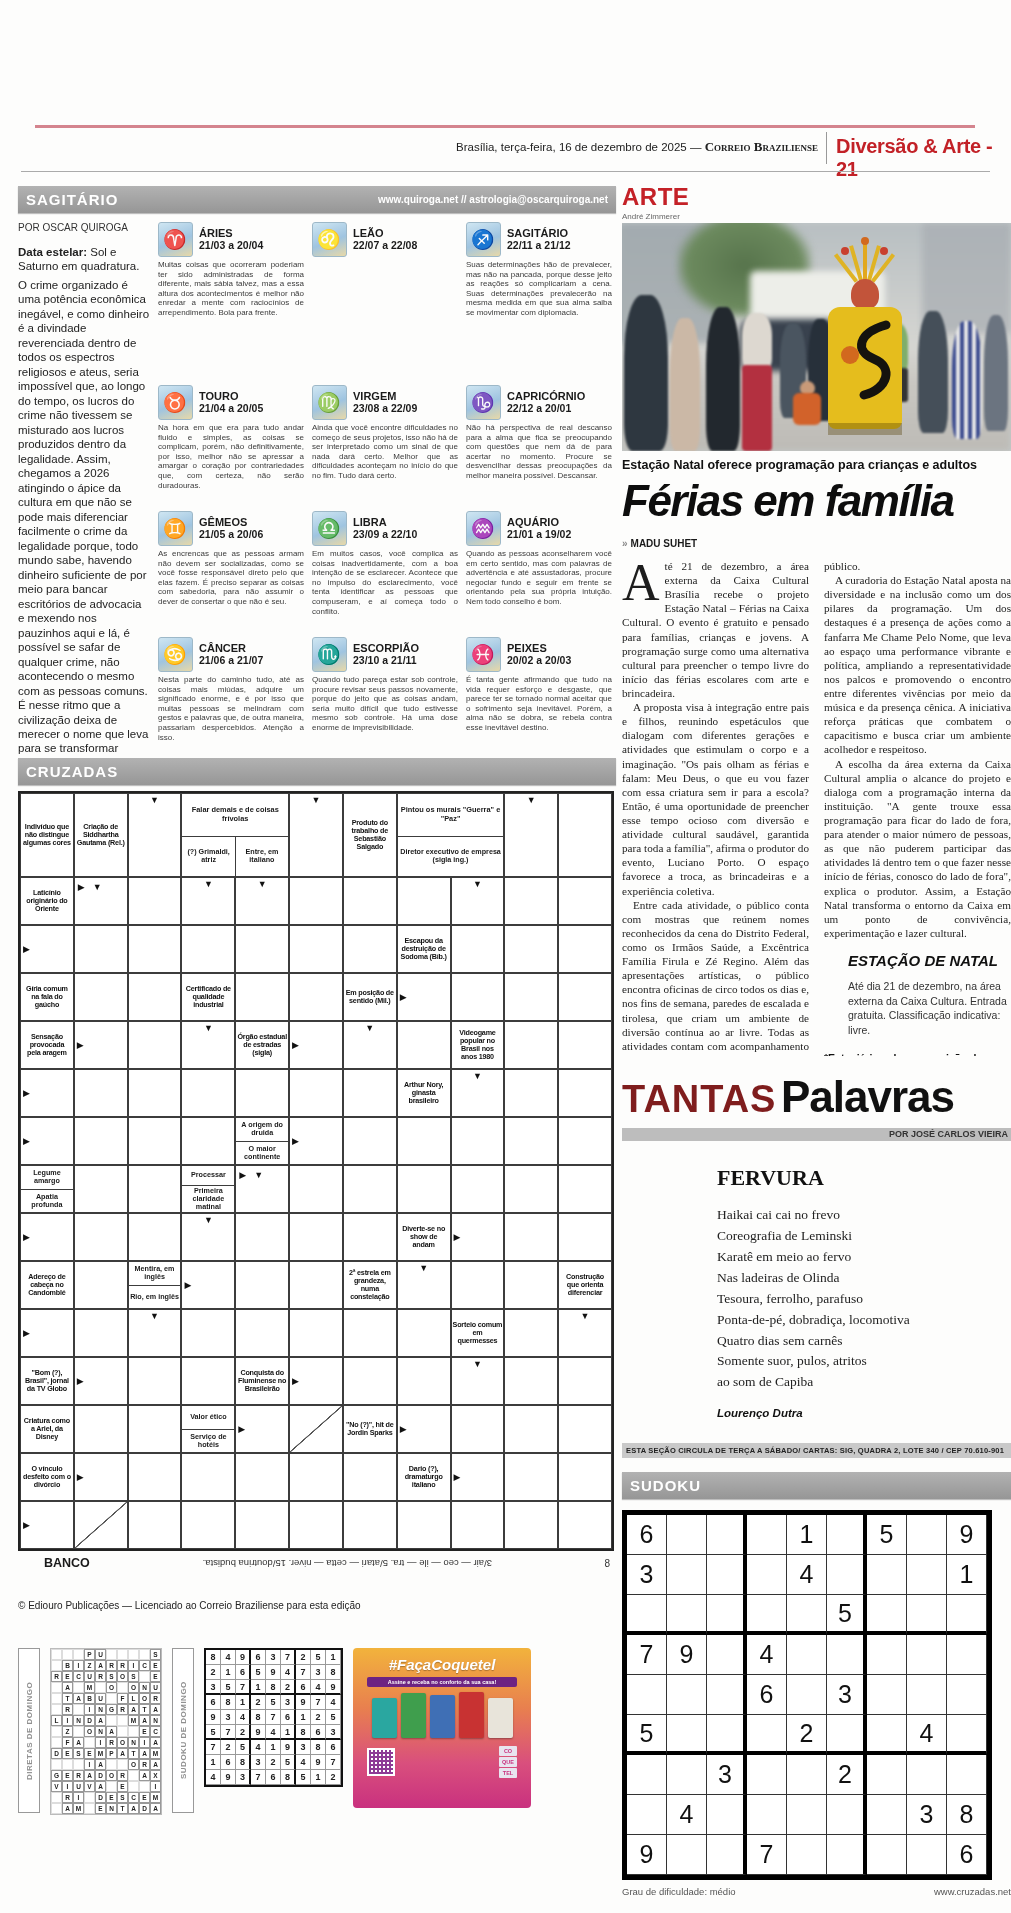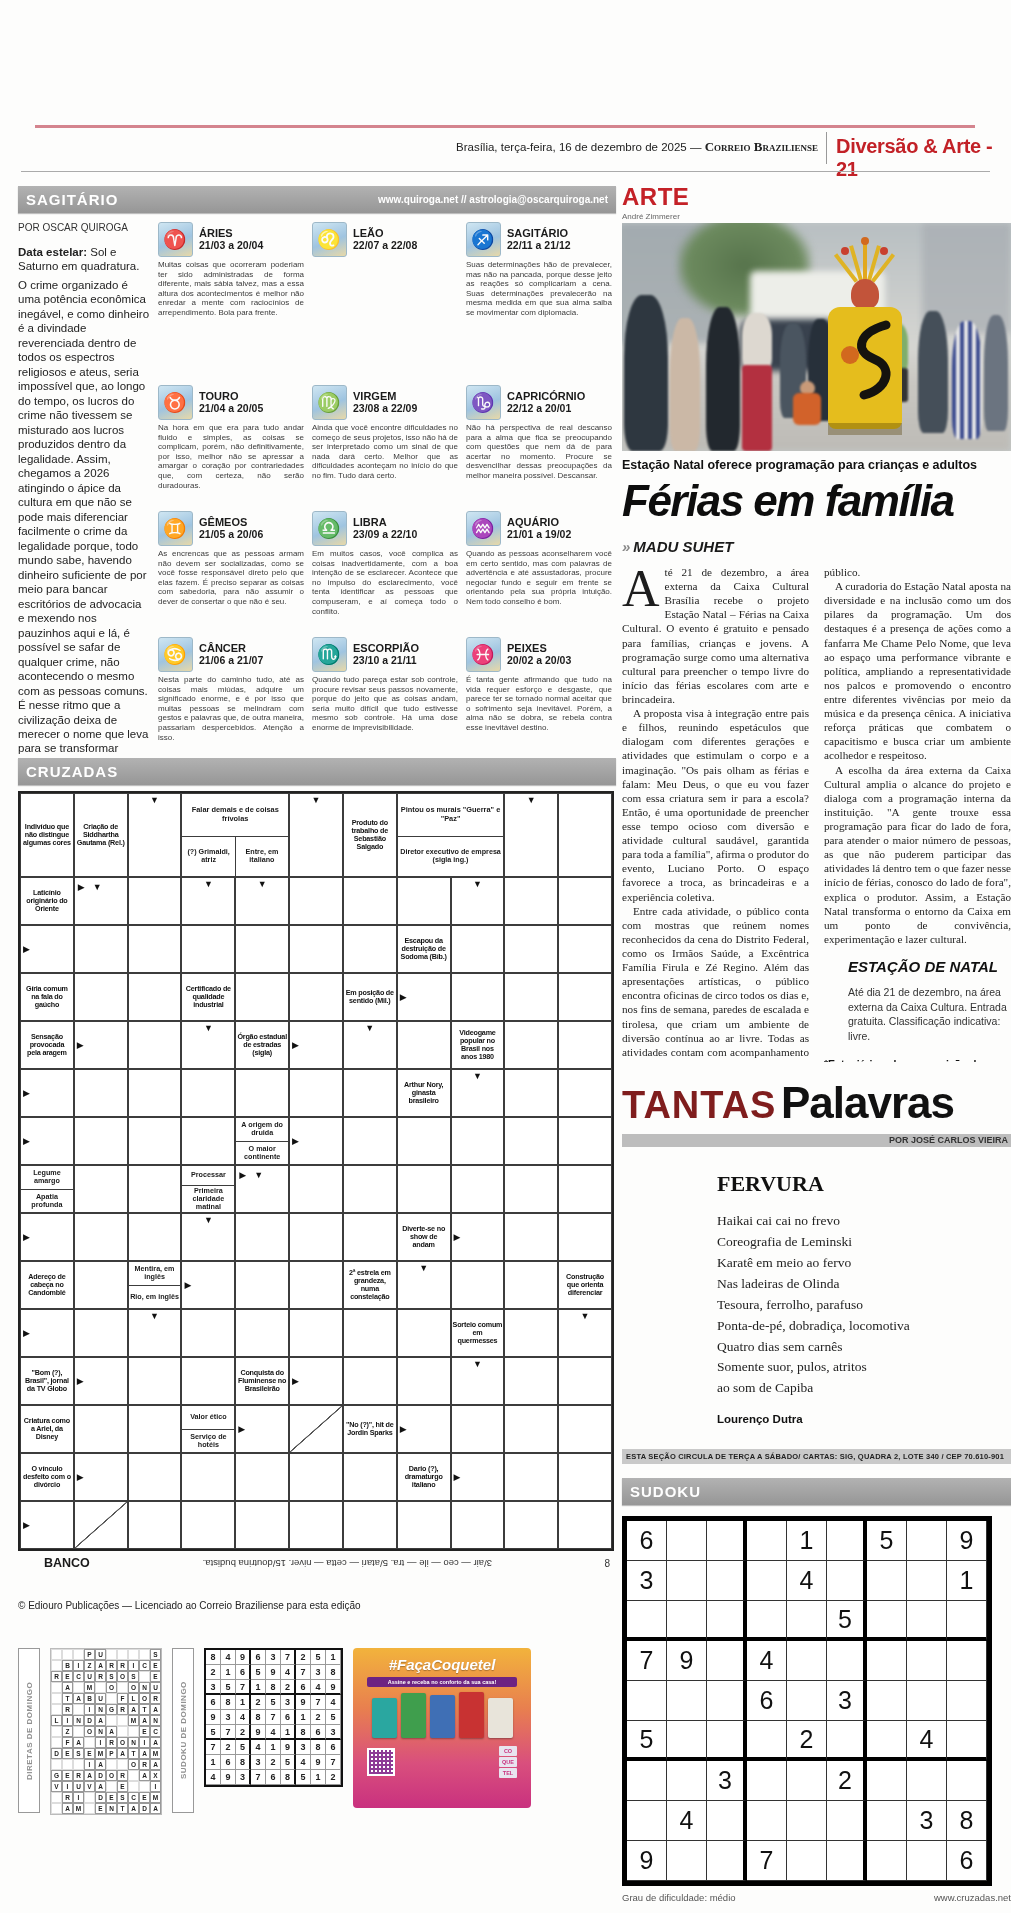--- a/index.html
+++ b/index.html
@@ -76,40 +76,40 @@
   #ad-logo div{width:18px;height:10px;background:#e8e4ef;color:#c9317f;font-size:5.5px;font-weight:bold;display:flex;align-items:center;justify-content:center;border-radius:1px;}
   
   #right{position:absolute;left:622px;top:183px;width:389px;}
   #arte-label{font-size:24px;font-weight:bold;color:#c42127;letter-spacing:.5px;}
   #photo-credit{font-size:8px;color:#666;margin:1px 0 2px;}
   #photo{position:relative;width:389px;height:228px;background:#c5cbcb;overflow:hidden;}
   #photo .blur{filter:blur(3px);}
   #photo .blur1{filter:blur(1.2px);}
   .caption{font-size:12.5px;font-weight:bold;margin:7px 0 0;color:#111;}
   .headline{font-size:44px;font-weight:bold;font-style:italic;letter-spacing:-1.5px;margin:4px 0 12px;color:#0d0d0d;}
-  .a-byline{font-size:15px;font-weight:bold;margin:12px 0 10px;font-style:italic;}
+  .a-byline{font-size:10px;font-weight:bold;margin:12px 0 10px;}
   .a-byline .mk{color:#888;margin-right:3px;}
   #article{display:flex;gap:15px;height:497px;overflow:hidden;font-family:"Liberation Serif",serif;font-size:11.2px;line-height:1.26;text-align:justify;color:#1d1d1d;}
   #article .col{width:187px;flex:none;}
   #article p{margin:0;text-indent:11px;}
   #article p.nofirst{text-indent:0;}
   .dropcap{float:left;font-size:52px;line-height:.8;padding:3px 5px 0 0;}
   .estacao-box{margin:12px 0 0 24px;font-family:"Liberation Sans",sans-serif;}
   .estacao-title{font-style:italic;font-weight:bold;font-size:15px;margin-bottom:8px;color:#111;}
   .estacao-body{font-size:10.5px;color:#333;line-height:1.4;text-align:left;}
   .estagiaria{margin-top:14px;font-family:"Liberation Sans",sans-serif;font-size:10.5px;font-weight:bold;color:#111;text-align:left;}
   
   #tantas{margin-top:16px;}
   #tantas-title .w1{font-size:38px;font-weight:bold;color:#7f1d1d;letter-spacing:1px;margin-top:16px;}
   #tantas-title .w2{font-size:44px;font-weight:bold;color:#111;letter-spacing:-1px;}
   #tantas-bar{height:13px;background:#bdbdbd;margin-top:6px;text-align:right;font-size:9px;font-weight:bold;color:#333;line-height:13px;padding-right:3px;}
   #fervura{margin:24px 0 0 95px;font-family:"Liberation Serif",serif;}
   #fervura-title{font-size:22px;font-weight:bold;margin-bottom:14px;color:#111;}
   .poem-line{font-size:13.5px;line-height:1.55;color:#222;}
-  #poem-author{font-family:"Liberation Sans",sans-serif;font-weight:bold;font-size:11.5px;margin-top:14px;color:#111;}
+  #poem-author{font-family:"Liberation Sans",sans-serif;font-style:italic;font-weight:bold;font-size:11.5px;margin-top:14px;color:#111;}
   #secao-bar{margin-top:24px;background:#c9c9c9;font-size:7.5px;font-weight:bold;color:#222;padding:3px 4px;letter-spacing:.2px;}
   
   #sudoku-bar{margin-top:14px;}
   .sud{display:grid;grid-template-columns:repeat(9,40px);grid-auto-rows:40px;border:5px solid #000;margin-top:11px;background:#fff;width:360px;}
   .sud div{border-right:1.5px solid #333;border-bottom:1.5px solid #333;display:flex;align-items:center;justify-content:center;font-size:25px;color:#111;}
   .sud div.br{border-right:4px solid #000;}
   .sud div.bb{border-bottom:4px solid #000;}
   #sud-footer{display:flex;justify-content:space-between;font-size:9.5px;color:#555;margin-top:6px;width:389px;}
   
   .pp{position:absolute;border-radius:40% 40% 18% 18%;}

